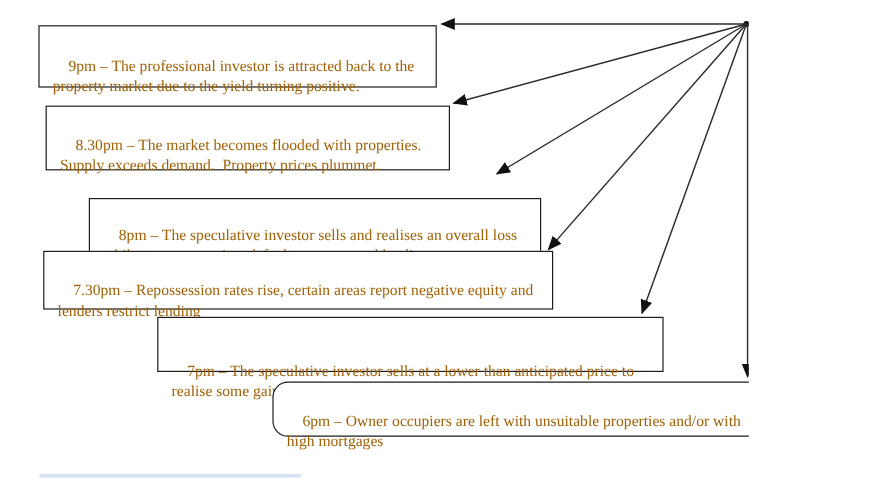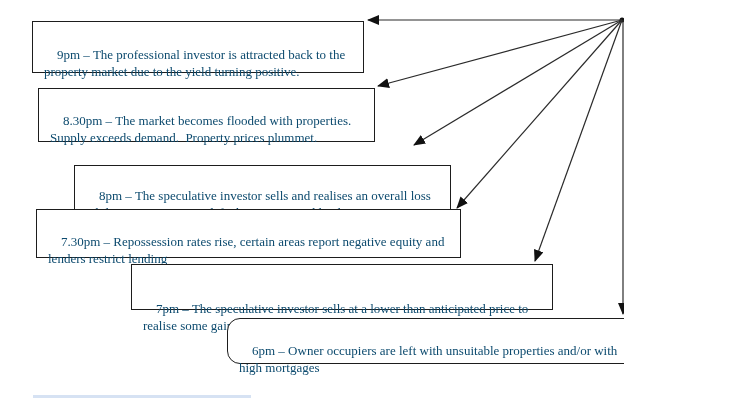--- a/index.html
+++ b/index.html
@@ -6,21 +6,21 @@
     margin: 0;
     padding: 0;
     background: #ffffff;
   }
   .canvas {
     position: relative;
     width: 624px;
     height: 402px;
     background: #ffffff;
     font-family: "Liberation Serif", "DejaVu Serif", serif;
-    color: #0c4a6e;
+    color: #a16207;
     overflow: hidden;
   }
   .arrows-layer {
     position: absolute;
     left: 0;
     top: 0;
     width: 747px;
     height: 402px;
     z-index: 2;
     pointer-events: none;

